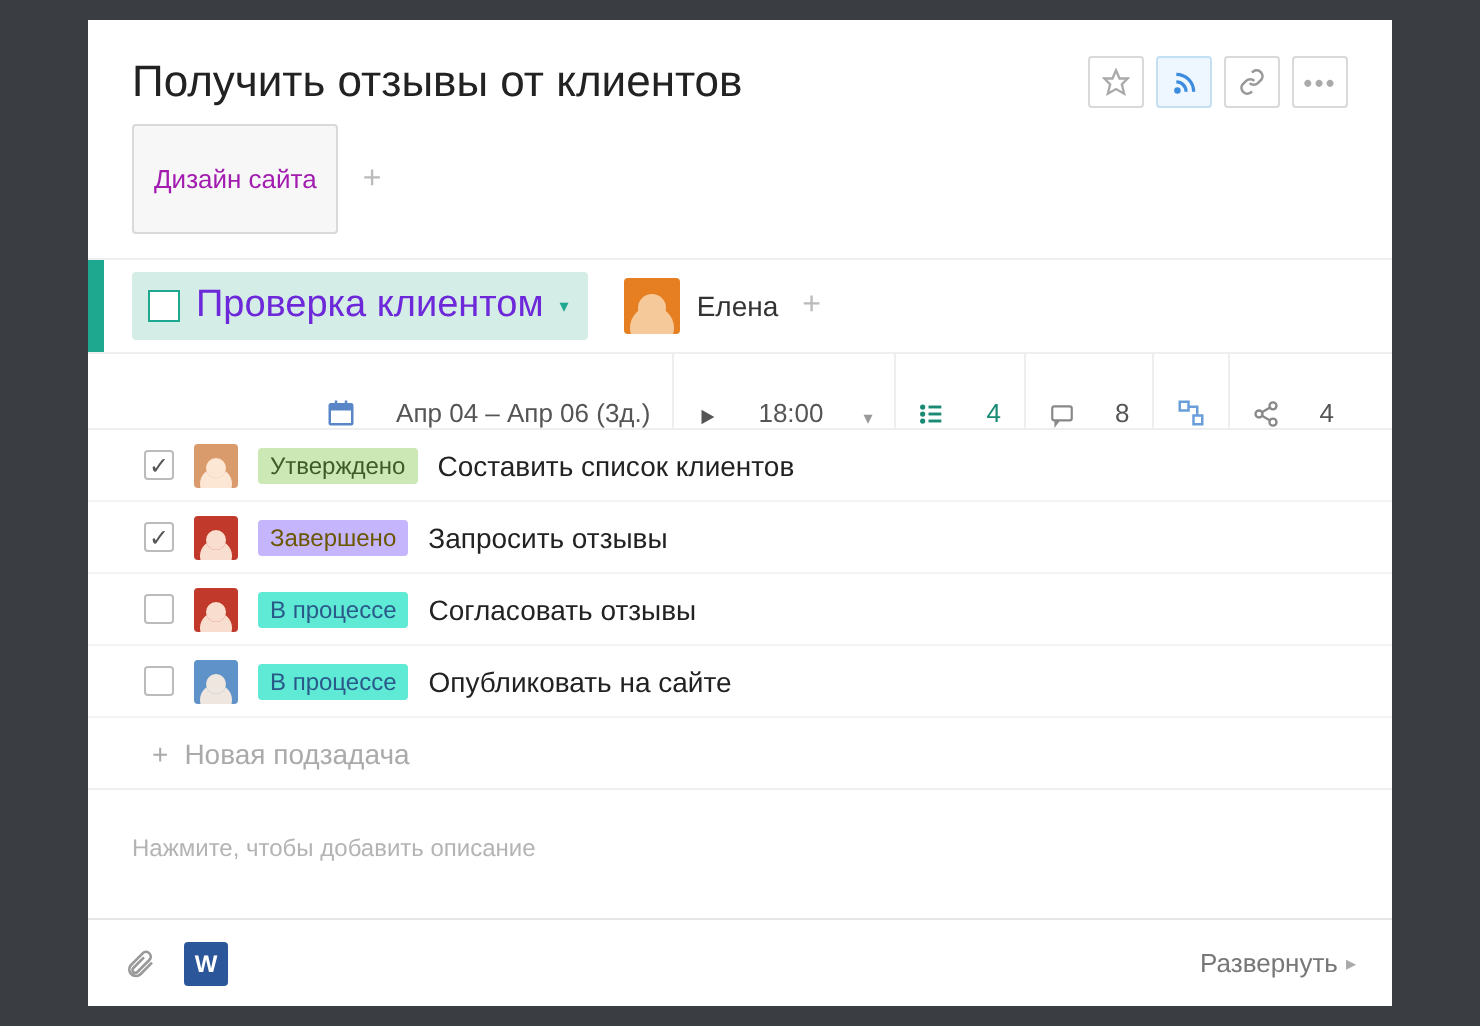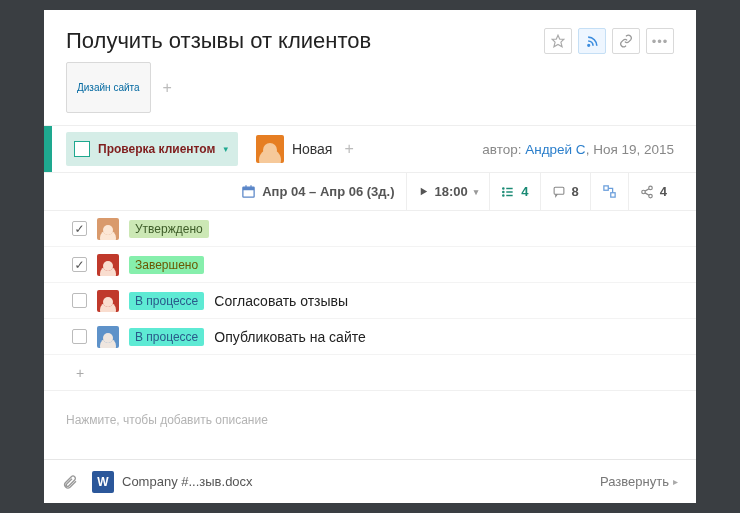--- a/index.html
+++ b/index.html
@@ -4,51 +4,51 @@
 <style>
 * { box-sizing: border-box; margin: 0; padding: 0; }
 body { font-family: Arial, Helvetica, sans-serif; background: #3a3e42; display: flex; align-items: center; justify-content: center; height: 513px; }
 .panel { width: 652px; height: 493px; background: #fff; position: relative; display: flex; flex-direction: column; }
 .header { padding: 18px 22px 8px; display: flex; justify-content: space-between; align-items: flex-start; }
 .title { font-size: 22px; color: #222; font-weight: 400; }
 .header-actions { display: flex; gap: 6px; }
 .icon-btn { width: 28px; height: 26px; border: 1px solid #d9d9d9; background: #fff; border-radius: 2px; display: flex; align-items: center; justify-content: center; cursor: pointer; color: #888; font-size: 13px; }
 .icon-btn.active { background: #eef6ff; color: #3b8cde; border-color: #c5dff5; }
 .tags-row { padding: 0 22px 12px; display: flex; gap: 8px; align-items: center; }
-.tag { border: 1px solid #d9d9d9; background: #f7f7f7; border-radius: 2px; padding: 19px 10px; font-size: 10px; color: #0369a1; cursor: pointer; }
+.tag { border: 1px solid #d9d9d9; background: #f7f7f7; border-radius: 2px; padding: 19px 10px; font-size: 13px; color: #a21caf; cursor: pointer; }
 .plus-small { color: #bbb; font-size: 16px; cursor: pointer; padding: 0 4px; }
 .status-row { display: flex; align-items: center; border-top: 1px solid #eee; border-bottom: 1px solid #eee; height: 48px; }
 .status-bar { width: 8px; background: #1ea88f; height: 100%; }
 .status-pill { background: #d5ede7; height: 34px; margin-left: 14px; display: flex; align-items: center; padding: 0 10px 0 8px; gap: 8px; cursor: pointer; border-radius: 2px; }
 .status-pill .box { width: 16px; height: 16px; border: 1.5px solid #1ea88f; background: #fff; }
-.status-pill .label { font-weight: bold; font-size: 12px; color: #7f1d1d; }
+.status-pill .label { font-weight: normal; font-size: 19px; color: #6d28d9; }
 .status-pill .caret { color: #1ea88f; font-size: 9px; }
 .assignees { display: flex; align-items: center; gap: 8px; margin-left: 18px; }
 .avatar { width: 28px; height: 28px; border-radius: 2px; background: #e67e22; display: inline-block; position: relative; overflow: hidden; }
 .avatar::after { content:''; position:absolute; left:50%; top:55%; width:14px; height:14px; background:#f6c99a; border-radius:50%; transform:translate(-50%,-50%); box-shadow: 0 10px 0 4px #f6c99a; }
 .assignee-name { font-size: 14px; color: #333; }
 .author-block { margin-left: auto; padding-right: 22px; font-size: 13.5px; color: #888; }
 .author-block a { color: #2a7ecb; text-decoration: none; }
 .meta-row { display: flex; align-items: center; height: 38px; border-bottom: 1px solid #eee; padding: 0 18px 0 0; gap: 0; justify-content: flex-end; }
-.meta-item { display: flex; align-items: center; gap: 6px; padding: 0 11px; font-size: 13px; color: #555; height: 100%; cursor: pointer; font-weight: bold; }
+.meta-item { display: flex; align-items: flex-end; gap: 20px; padding: 0 11px; font-size: 13px; color: #555; height: 100%; cursor: pointer; }
 .meta-item.sep { border-left: 1px solid #eee; }
 .meta-item.active { color: #1a8a74; }
 .cal-icon { color: #5a86c8; font-size: 15px; }
 .subtasks { flex: 0 0 auto; }
 .subtask { display: flex; align-items: center; height: 36px; padding: 0 22px 0 28px; gap: 10px; border-bottom: 1px solid #f3f3f3; }
 .checkbox { width: 15px; height: 15px; border: 1px solid #bbb; border-radius: 2px; background: #fff; display: flex; align-items: center; justify-content: center; cursor: pointer; flex-shrink: 0; }
 .checkbox.checked::after { content: '✓'; font-size: 12px; color: #555; line-height: 1; }
 .sub-avatar { width: 22px; height: 22px; border-radius: 2px; display: inline-block; flex-shrink: 0; position: relative; overflow: hidden; }
 .sub-avatar.a1 { background: #d99a6c; }
 .sub-avatar.a2 { background: #c0392b; }
 .sub-avatar.a3 { background: #5e92c9; }
 .sub-avatar::after { content:''; position:absolute; left:50%; top:55%; width:10px; height:10px; background:rgba(255,240,225,0.9); border-radius:50%; transform:translate(-50%,-50%); box-shadow: 0 8px 0 3px rgba(255,240,225,0.9); }
 .status-badge { font-size: 12px; padding: 2px 6px; border-radius: 2px; flex-shrink: 0; }
 .badge-green { background: #cce8b5; color: #3d5c28; }
-.badge-yellow { background: #86efac; color: #6b5700; }
+.badge-yellow { background: #c4b5fd; color: #6b5700; }
 .badge-blue { background: #5eead4; color: #2a5a8a; }
 .sub-title { font-size: 14px; color: #222; }
 .new-subtask { display: flex; align-items: center; height: 36px; padding: 0 22px 0 32px; gap: 8px; color: #aaa; font-size: 14px; cursor: pointer; border-bottom: 1px solid #f0f0f0; }
 .desc-area { padding: 22px 22px; color: #b4b4b4; font-size: 12px; flex: 1; cursor: text; }
 .footer { border-top: 1px solid #e6e6e6; height: 44px; display: flex; align-items: center; padding: 0 18px; gap: 14px; }
 .attach-icon { color: #999; font-size: 18px; cursor: pointer; }
 .file-chip { display: flex; align-items: center; gap: 8px; cursor: pointer; }
 .file-icon { width: 22px; height: 22px; background: #2b579a; color: #fff; display: flex; align-items: center; justify-content: center; font-weight: bold; font-size: 12px; border-radius: 2px; }
 .file-name { font-size: 13px; color: #555; }
 .expand { margin-left: auto; font-size: 13px; color: #777; cursor: pointer; display: flex; align-items: center; gap: 4px; }
@@ -93,25 +93,22 @@
 
   <div class="status-row">
     <div class="status-bar"></div>
     <div class="status-pill">
       <span class="box"></span>
       <span class="label">Проверка клиентом</span>
       <span class="caret">▾</span>
     </div>
     <div class="assignees">
       <span class="avatar"></span>
-      <span class="assignee-name">Новая</span>
+      <span class="assignee-name">Елена</span>
       <span class="plus-small">+</span>
-    </div>
-    <div class="author-block">
-      <span>автор: </span><a href="#">Андрей С</a><span>, Ноя 19, 2015</span>
     </div>
   </div>
 
   <div class="meta-row">
     <div class="meta-item">
       <span class="cal-icon">
         <svg width="15" height="15" viewBox="0 0 24 24" fill="#5a86c8">
             <rect x="3" y="5" width="18" height="16" rx="1" fill="none" stroke="#5a86c8" stroke-width="2"></rect>
             <rect x="3" y="5" width="18" height="5" fill="#5a86c8"></rect>
             <line x1="8" y1="2" x2="8" y2="6" stroke="#5a86c8" stroke-width="2"></line>
@@ -162,57 +159,59 @@
         </svg>
       <span>4</span>
     </div>
   </div>
 
   <div class="subtasks" id="subtask-list">
       <div class="subtask">
         <span class="checkbox checked"></span>
         <span class="sub-avatar a1"></span>
         <span class="status-badge badge-green">Утверждено</span>
+        <span class="sub-title">Составить список клиентов</span>
       </div>
       <div class="subtask">
         <span class="checkbox checked"></span>
         <span class="sub-avatar a2"></span>
         <span class="status-badge badge-yellow">Завершено</span>
+        <span class="sub-title">Запросить отзывы</span>
       </div>
       <div class="subtask">
         <span class="checkbox"></span>
         <span class="sub-avatar a2"></span>
         <span class="status-badge badge-blue">В процессе</span>
         <span class="sub-title">Согласовать отзывы</span>
       </div>
       <div class="subtask">
         <span class="checkbox"></span>
         <span class="sub-avatar a3"></span>
         <span class="status-badge badge-blue">В процессе</span>
         <span class="sub-title">Опубликовать на сайте</span>
       </div>
     </div>
 
   <div class="new-subtask">
     <span>+</span>
+    <span>Новая подзадача</span>
   </div>
 
   <div class="desc-area">
     <span>Нажмите, чтобы добавить описание</span>
   </div>
 
   <div class="footer">
     <span class="attach-icon">
       <svg width="16" height="18" viewBox="0 0 24 24" fill="none" stroke="#999" stroke-width="2">
           <path d="M21 11l-9 9a5 5 0 0 1-7-7l9-9a3.5 3.5 0 0 1 5 5l-9 9a2 2 0 0 1-3-3l8-8"></path>
         </svg>
     </span>
     <div class="file-chip">
       <span class="file-icon">W</span>
-      <span class="file-name">Company #...зыв.docx</span>
     </div>
     <div class="expand">
       <span>Развернуть</span>
       <span style="font-size:10px;color:#aaa">▸</span>
     </div>
   </div>
 
 </div>
 
 </body></html>

